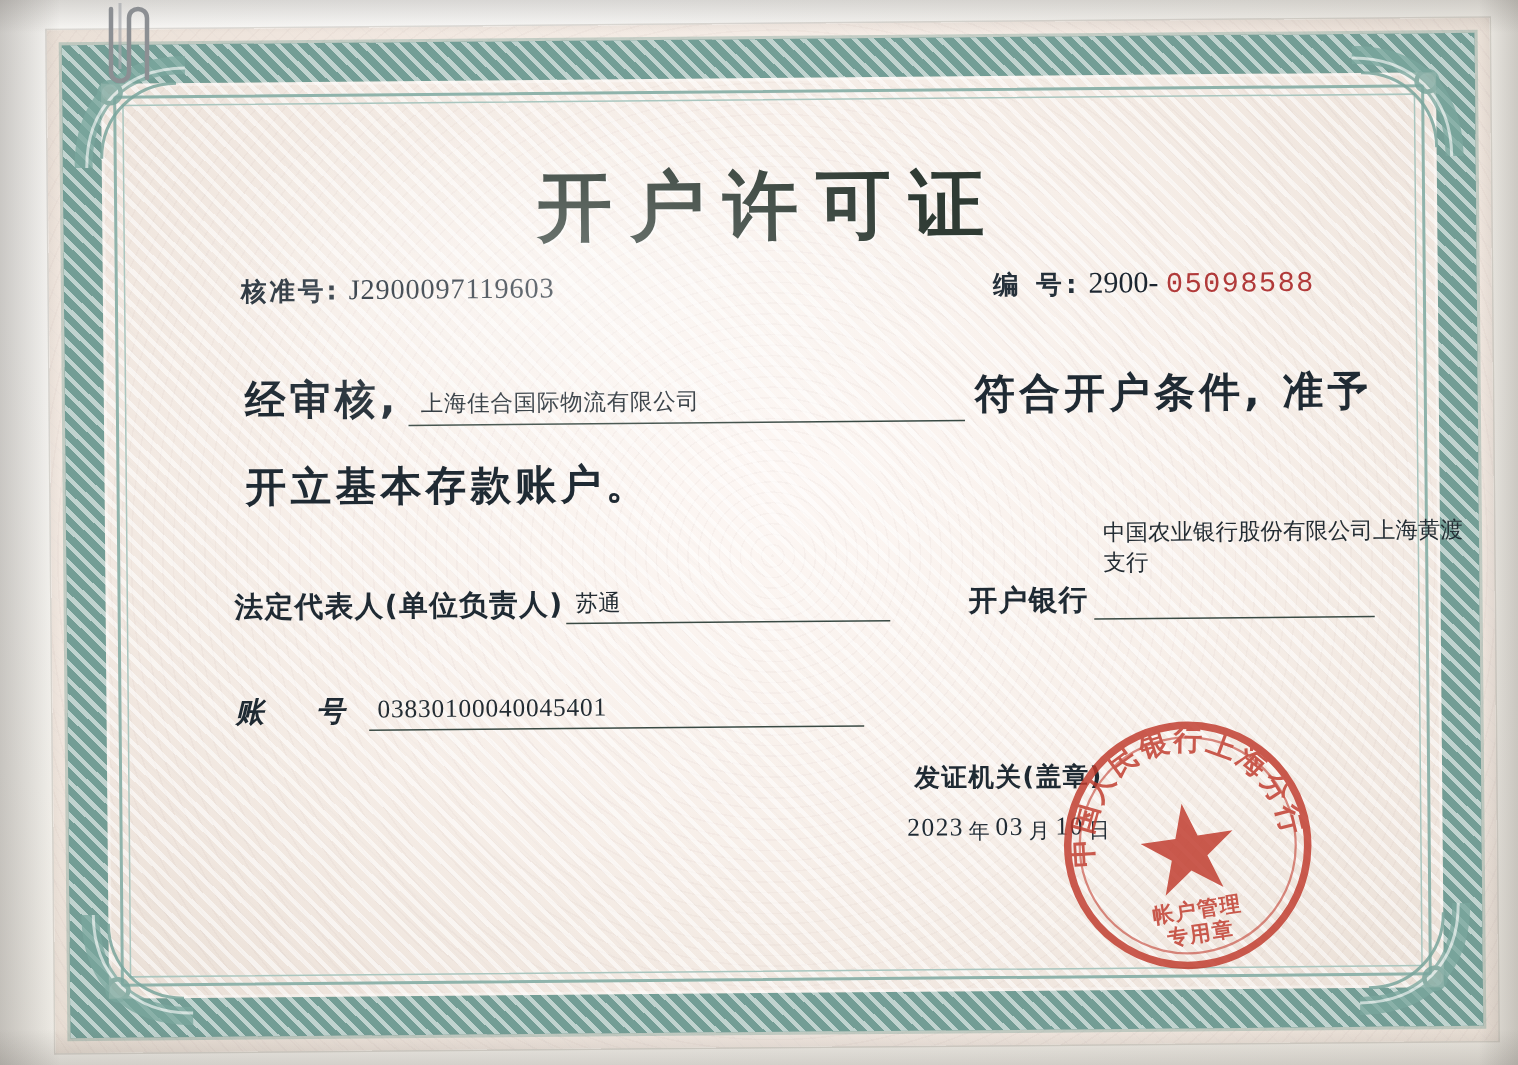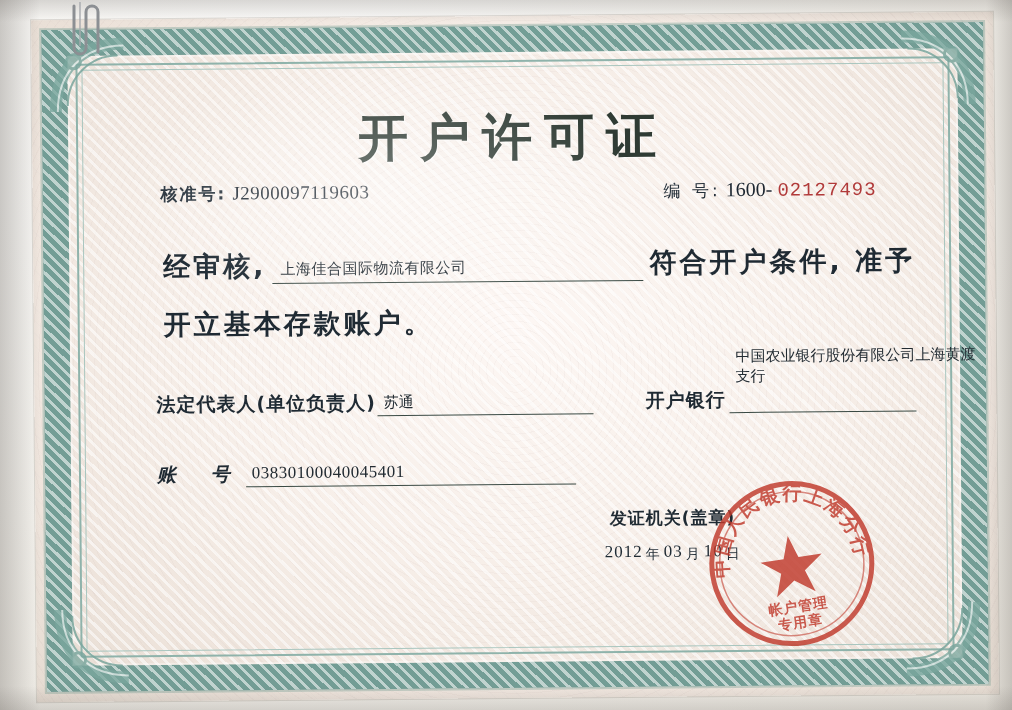--- a/index.html
+++ b/index.html
@@ -147,21 +147,21 @@
 
   #serial-row {
     right: 58px;
     top: 104px;
     display: flex;
     align-items: baseline;
     gap: 5px;
     font-size: 18px;
   }
   #serial-label {
-    font-weight: normal;
+    font-weight: bold;
     letter-spacing: 3px;
     font-family: "DejaVu Sans", sans-serif;
     font-size: 17px;
     color: #25303a;
   }
   #serial-prefix {
     font-family: "Liberation Serif", serif;
     font-size: 20px;
     color: #1c2630;
   }
@@ -438,22 +438,22 @@
 
       <div id="doc-title">开户许可证</div>
 
       <div class="row" id="approval-row">
         <span id="approval-label">核准号:</span>
         <span id="approval-value">J2900097119603</span>
       </div>
 
       <div class="row" id="serial-row">
         <span id="serial-label">编 号:</span>
-        <span id="serial-prefix">1600-</span>
-        <span id="serial-number">02127493</span>
+        <span id="serial-prefix">2900-</span>
+        <span id="serial-number">05098588</span>
       </div>
 
       <div id="body-line1">
         <span class="big-text">经审核,</span>
         <span class="fill-blank">
           <span class="fill-text">上海佳合国际物流有限公司</span>
         </span>
         <span class="big-text">符合开户条件, 准予</span>
       </div>
 
@@ -473,21 +473,21 @@
       <div id="account-row">
         <span class="field-label" id="account-label">账 号</span>
         <span id="account-blank">
           <span class="fill-text">03830100040045401</span>
         </span>
       </div>
 
       <div id="issuer-block">
         <div id="issuer-label">发证机关(盖章)</div>
         <div id="issue-date">
-          <span class="num">2012</span>
+          <span class="num">2023</span>
           <span class="cn">年</span>
           <span class="num">03</span>
           <span class="cn">月</span>
           <span class="num">10</span>
           <span class="cn">日</span>
         </div>
       </div>
 
       <div id="seal">
         <svg width="172" height="172" viewBox="0 0 172 172">

